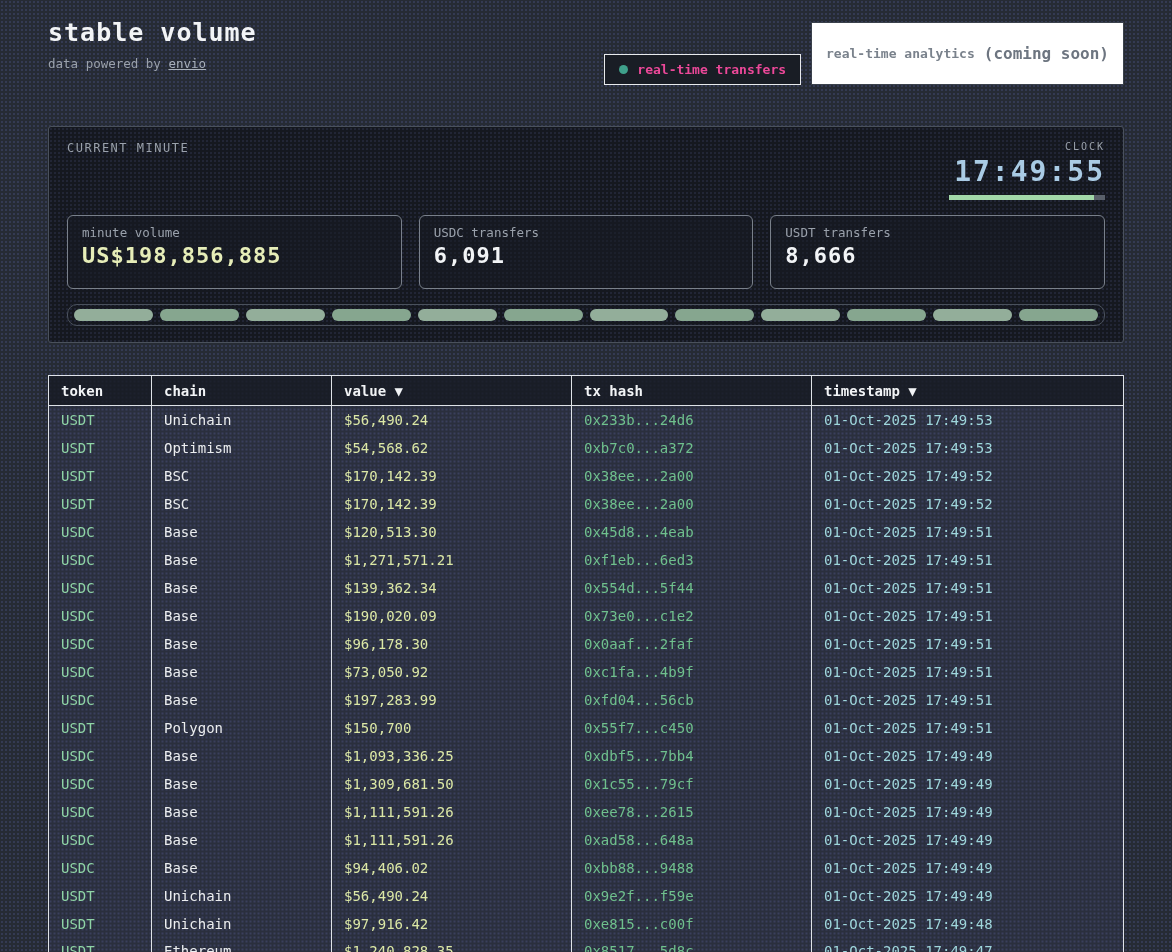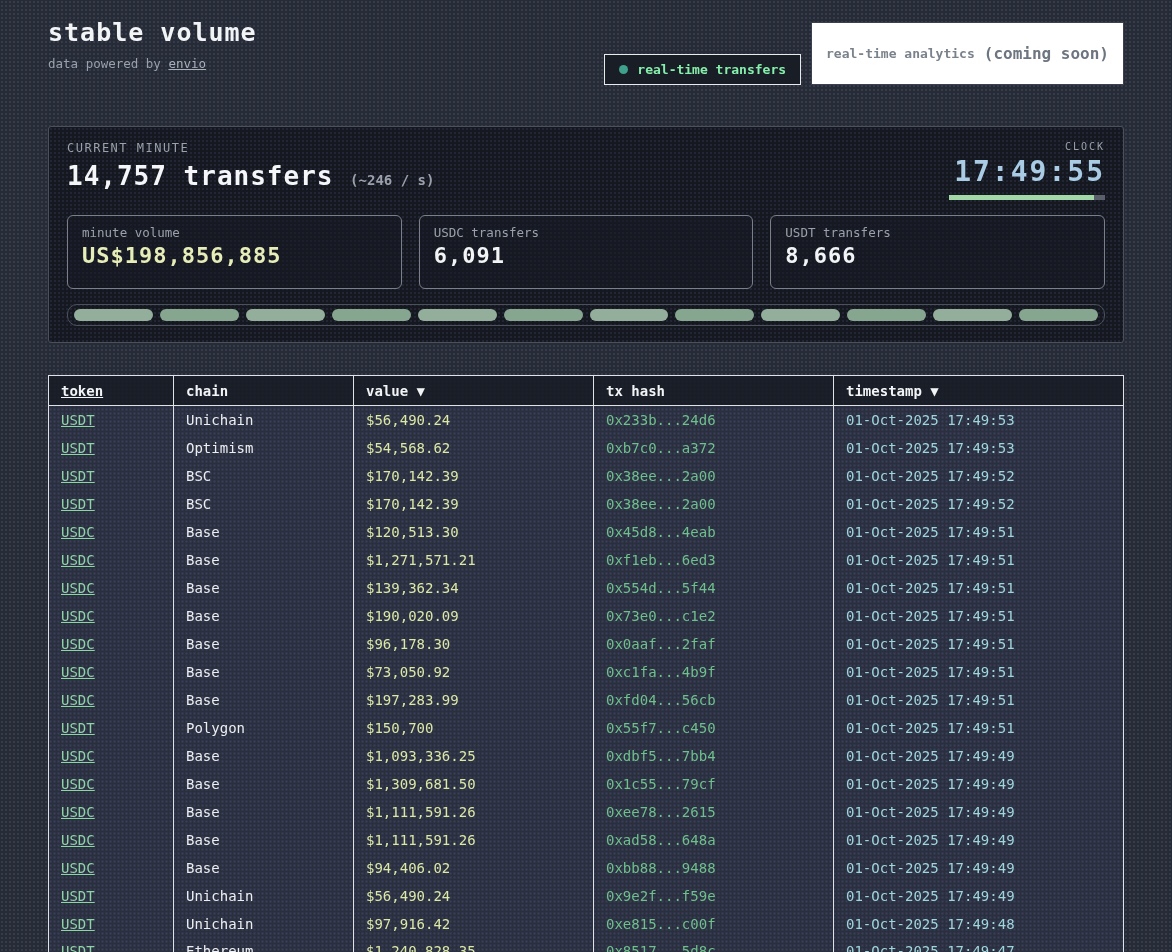--- a/index.html
+++ b/index.html
@@ -18,21 +18,21 @@
   .page-title { font-size: 25px; font-weight: bold; color: #f2f4f6; letter-spacing: 1px; }
   .subtitle { margin-top: 9px; font-size: 12.5px; color: #9aa1ab; }
   .subtitle a { color: #a8b0ba; text-decoration: underline; cursor: pointer; }
   .tabs { display: flex; gap: 10px; margin-top: 4px; }
   .tab {
     display: flex; align-items: center; gap: 9px;
     padding: 7px 14px; font-size: 13px; font-weight: bold;
     background: #ffffff; border: 1px solid #3a414c; color: #7a828c; cursor: pointer;
     white-space: nowrap;
   }
-  .tab.active { border: 1.5px solid #e8eaec; color: #86efac; background: #191d25; margin-top: 32px; }
+  .tab.active { border: 1.5px solid #e8eaec; color: #ec4899; background: #191d25; margin-top: 32px; }
   .tab .dot { width: 9px; height: 9px; border-radius: 50%; background: #3fa08b; }
   .tab .suffix { font-size: 16px; font-weight: bold; color: #6d7580; }
 
   
   .stats-panel {
     margin-top: 41px;
     background-color: #15181f;
     background-image: radial-gradient(rgba(70,78,120,0.25) 1px, transparent 1.1px);
     background-size: 4px 4px;
     border: 1px solid #4a515c; border-radius: 3px;
@@ -76,21 +76,21 @@
   }
   .tx-table th, .tx-table td {
     border-left: 1px solid #dfe3e8;
     padding: 0 12px; text-align: left; white-space: nowrap;
   }
   .tx-table th {
     height: 30px; font-size: 14px; font-weight: bold; color: #f2f4f6;
     background: rgba(20,24,31,0.75); border-bottom: 1px solid #dfe3e8; cursor: pointer;
   }
   .tx-table td { height: 28px; font-size: 14px; }
-  .col-0 { width: 125px; text-decoration: underline; }
+  .col-0 { width: 103px; }
   .col-1 { width: 180px; }
   .col-2 { width: 240px; }
   .col-3 { width: 240px; }
   td.col-0 { color: #8fd4a6; }
   td.col-1 { color: #eceef0; }
   td.col-2 { color: #dce8a6; }
   td.col-3 { color: #6fc08d; }
   td.col-4 { color: #9fd6dc; }
 </style>
 </head>
@@ -114,24 +114,20 @@
         <span>real-time analytics</span>
         <span class="suffix">(coming soon)</span>
       </div>
     </div>
   </div>
 
   <div class="stats-panel">
     <div class="stats-top">
       <div>
         <div class="stats-label">CURRENT MINUTE</div>
-        <div class="transfers-line">
-          <span>14,757 transfers</span>
-          <span class="transfers-rate">(~246 / s)</span>
-        </div>
       </div>
       <div class="clock-block">
         <div class="clock-label">CLOCK</div>
         <div class="clock-time">17:49:55</div>
         <div class="clock-progress">
           <div class="clock-progress-fill" id="clock-progress-fill" style="width: 93%;"></div>
         </div>
       </div>
     </div>
 

